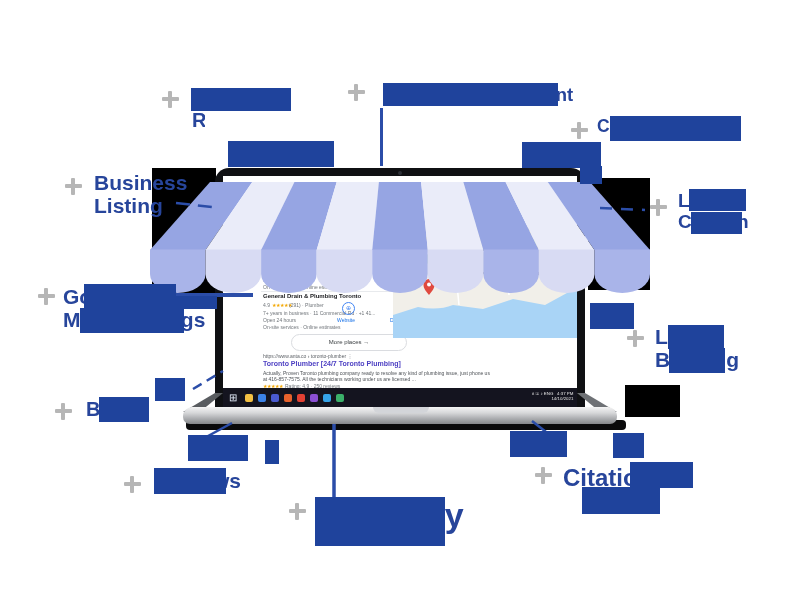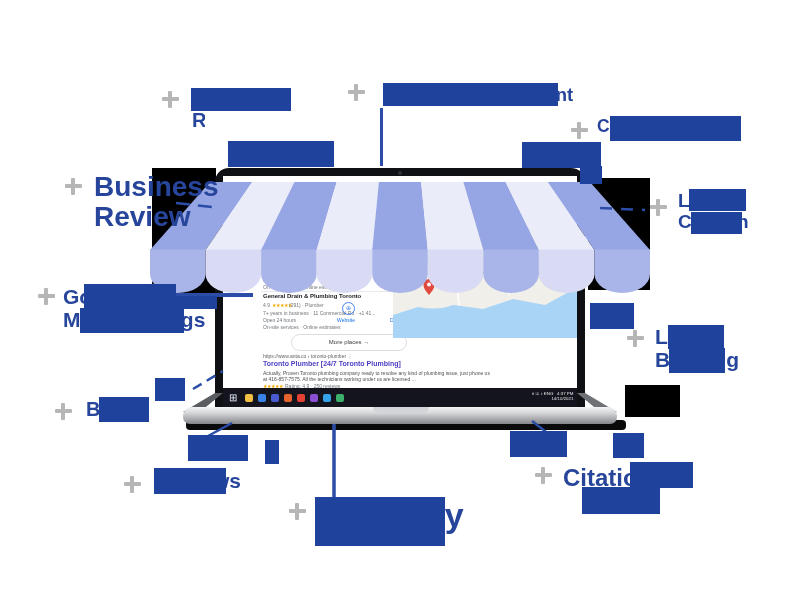--- a/index.html
+++ b/index.html
@@ -189,23 +189,23 @@
       <line x1="381.5" y1="108" x2="381.5" y2="166" stroke="#2b4da8" stroke-width="3"></line>
       <line x1="334" y1="424" x2="334" y2="497" stroke="#2b4da8" stroke-width="3.5"></line>
       <line x1="158" y1="295" x2="253" y2="295" stroke="#2b4da8" stroke-width="4"></line>
       <line x1="176" y1="203" x2="212" y2="207" stroke="#2b4da8" stroke-width="2.5" stroke-dasharray="14,8"></line>
       <line x1="600" y1="208" x2="645" y2="210" stroke="#2b4da8" stroke-width="2.5" stroke-dasharray="12,9"></line>
       <line x1="193" y1="389" x2="223" y2="371" stroke="#2b4da8" stroke-width="2.5" stroke-dasharray="10,6"></line>
       <line x1="208" y1="436" x2="232" y2="423" stroke="#2b4da8" stroke-width="2.5"></line>
       <line x1="532" y1="421" x2="555" y2="439" stroke="#2b4da8" stroke-width="2.5"></line>
     </svg>
 
-  <div class="label" style="left:94px;top:172px;font-size:28px">
+  <div class="label" style="left:94px;top:172px;font-size:21px">
     <span>Business</span>
-      <span>Review</span>
+      <span>Listing</span>
   </div>
   <div class="label" style="left:192px;top:88px;font-size:20px">
     <span>Review &amp;</span>
       <span>Ratings</span>
   </div>
   <div class="label" style="left:385px;top:85px;font-size:18.5px">
     <span>Content Management</span>
   </div>
   <div class="label" style="left:597px;top:117px;font-size:17.5px">
     <span>Citation Building</span>

